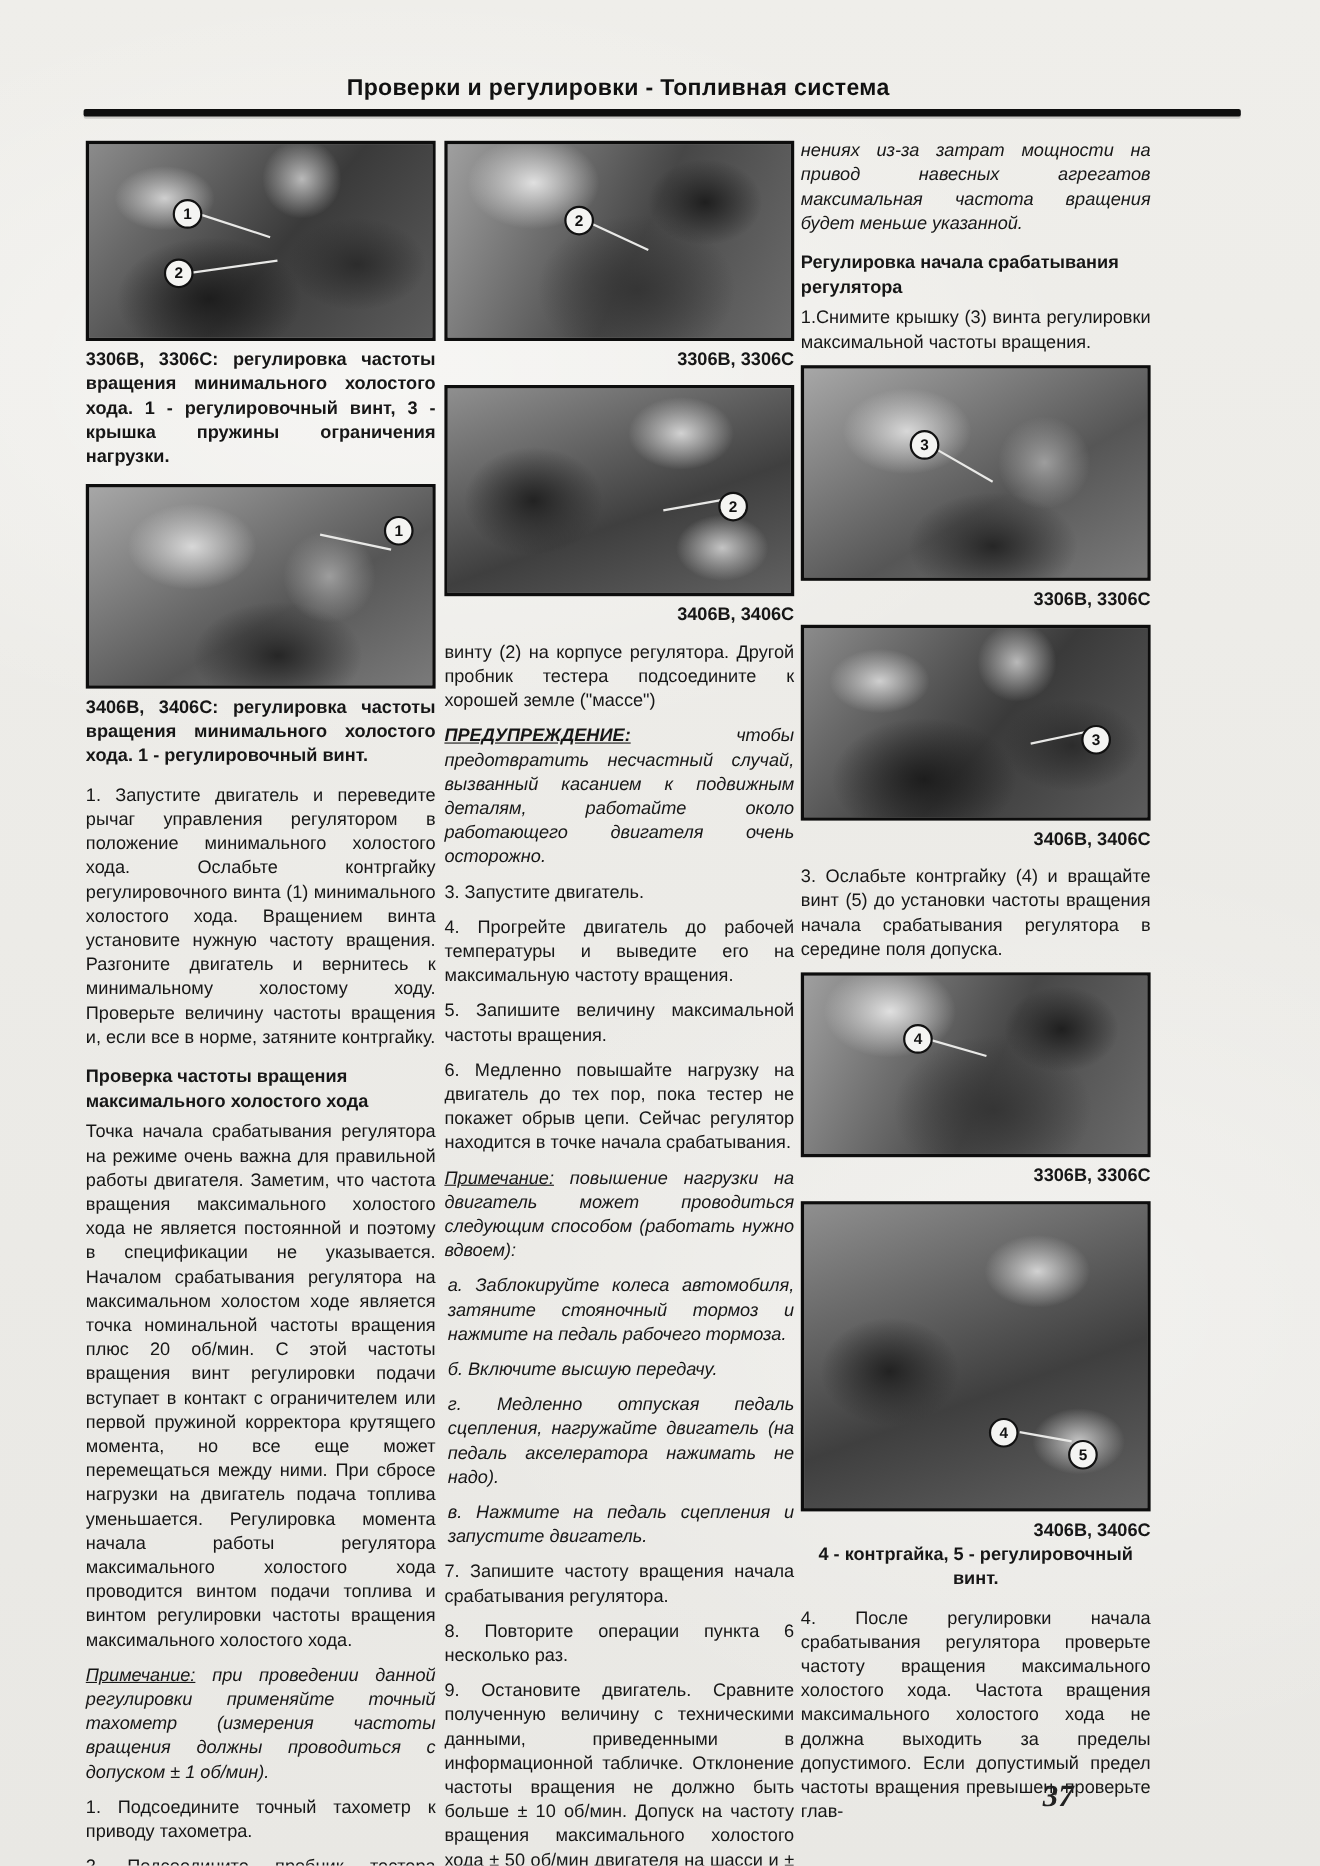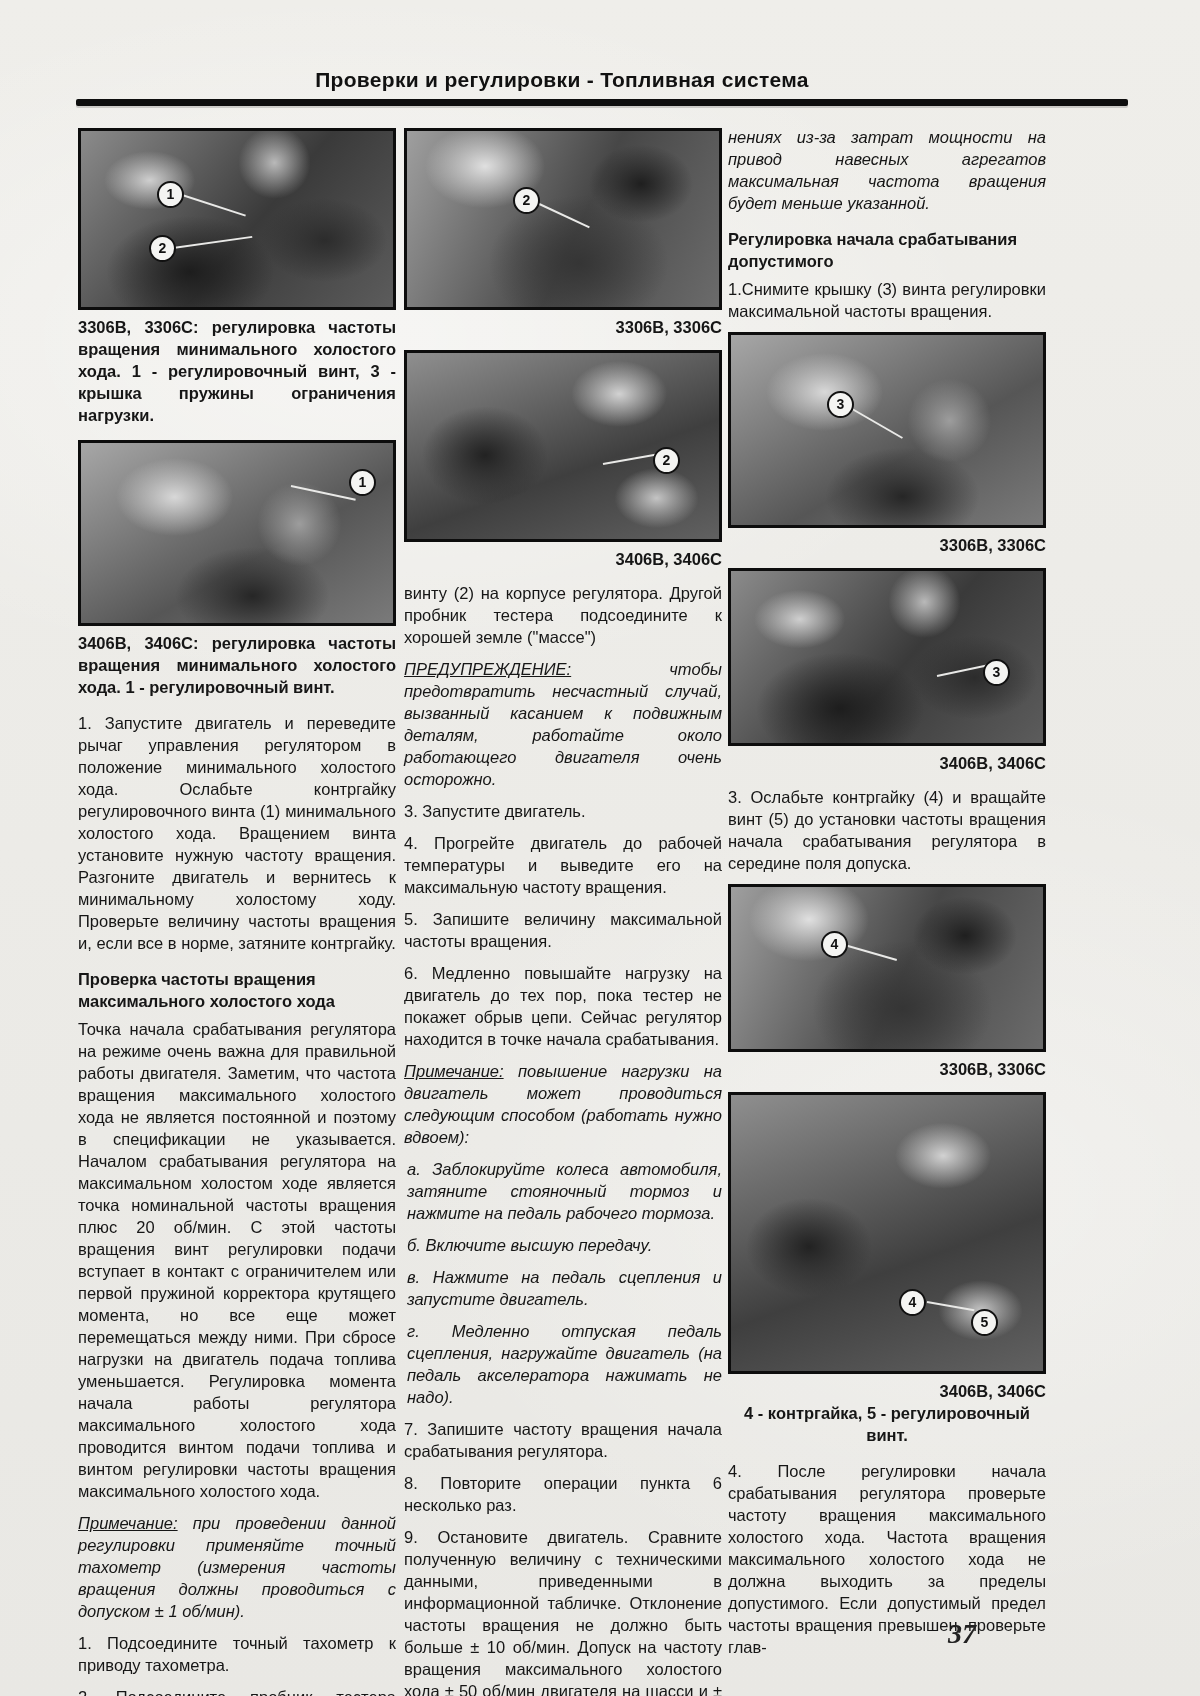--- a/index.html
+++ b/index.html
@@ -29,21 +29,21 @@
   #col1{left:78px;}
   #col2{left:404px;}
   #col3{left:728px;}
   p{margin:0 0 10px 0;}
   .caption{font-weight:bold;margin:4px 0 14px 0;}
   .caption-short{font-weight:bold;margin:4px 0 12px 0;text-align:right;}
   .heading{font-weight:bold;margin:14px 0 6px 0;text-align:left;}
   .note{font-style:italic;}
   .note .lbl{text-decoration:underline;}
   .warn{font-style:italic;}
-  .warn .lbl{text-decoration:underline;font-weight:normal;}
+  .warn .lbl{text-decoration:underline;font-weight:bold;}
   .sub{margin-left:3px;font-style:italic;}
   .photo{
     position:relative;border:3px solid #0d0d0d;margin:2px 0 6px 0;
     box-sizing:border-box;width:100%;
   }
   .ph-a{background:
       radial-gradient(70px 45px at 22% 28%, #cfcfcf 0%, rgba(0,0,0,0) 65%),
       radial-gradient(60px 60px at 62% 18%, #b9b9b9 0%, rgba(0,0,0,0) 60%),
       radial-gradient(90px 60px at 78% 62%, #2c2c2c 0%, rgba(0,0,0,0) 70%),
       radial-gradient(120px 80px at 35% 80%, #1d1d1d 0%, rgba(0,0,0,0) 70%),
@@ -130,33 +130,33 @@
 
     <p>3. Запустите двигатель.</p>
     <p>4. Прогрейте двигатель до рабочей температуры и выведите его на максимальную частоту вращения.</p>
     <p>5. Запишите величину максимальной частоты вращения.</p>
     <p>6. Медленно повышайте нагрузку на двигатель до тех пор, пока тестер не покажет обрыв цепи. Сейчас регулятор находится в точке начала срабатывания.</p>
 
     <p class="note"><span class="lbl">Примечание:</span><span> повышение нагрузки на двигатель может проводиться следующим способом (работать нужно вдвоем):</span></p>
 
     <p class="sub">а. Заблокируйте колеса автомобиля, затяните стояночный тормоз и нажмите на педаль рабочего тормоза.</p>
     <p class="sub">б. Включите высшую передачу.</p>
+    <p class="sub">г. Медленно отпуская педаль сцепления, нагружайте двигатель (на педаль акселератора нажимать не надо).</p>
     <p class="sub">в. Нажмите на педаль сцепления и запустите двигатель.</p>
-    <p class="sub">г. Медленно отпуская педаль сцепления, нагружайте двигатель (на педаль акселератора нажимать не надо).</p>
 
     <p>7. Запишите частоту вращения начала срабатывания регулятора.</p>
     <p>8. Повторите операции пункта 6 несколько раз.</p>
     <p>9. Остановите двигатель. Сравните полученную величину с техническими данными, приведенными в информационной табличке. Отклонение частоты вращения не должно быть больше ± 10 об/мин. Допуск на частоту вращения максимального холостого хода ± 50 об/мин двигателя на шасси и ± 30 об/мин на двигателе без навесных агрегатов.</p>
 
   </div>
 
   <div class="col" id="col3">
     <p class="note">нениях из-за затрат мощности на привод навесных агрегатов максимальная частота вращения будет меньше указанной.</p>
 
-    <p class="heading">Регулировка начала срабатывания допустимого</p>
+    <p class="heading">Регулировка начала срабатывания регулятора</p>
 
     <p>1.Снимите крышку (3) винта регулировки максимальной частоты вращения.</p>
 
     <div class="photo ph-b" style="height:196px;">
       <div class="leader" style="left:116px;top:70px;width:64px;transform:rotate(30deg);"></div>
       <span class="callout" style="left:96px;top:56px;">3</span>
     </div>
     <p class="caption-short">3306В, 3306С</p>
 
     <div class="photo ph-a" style="height:178px;">

